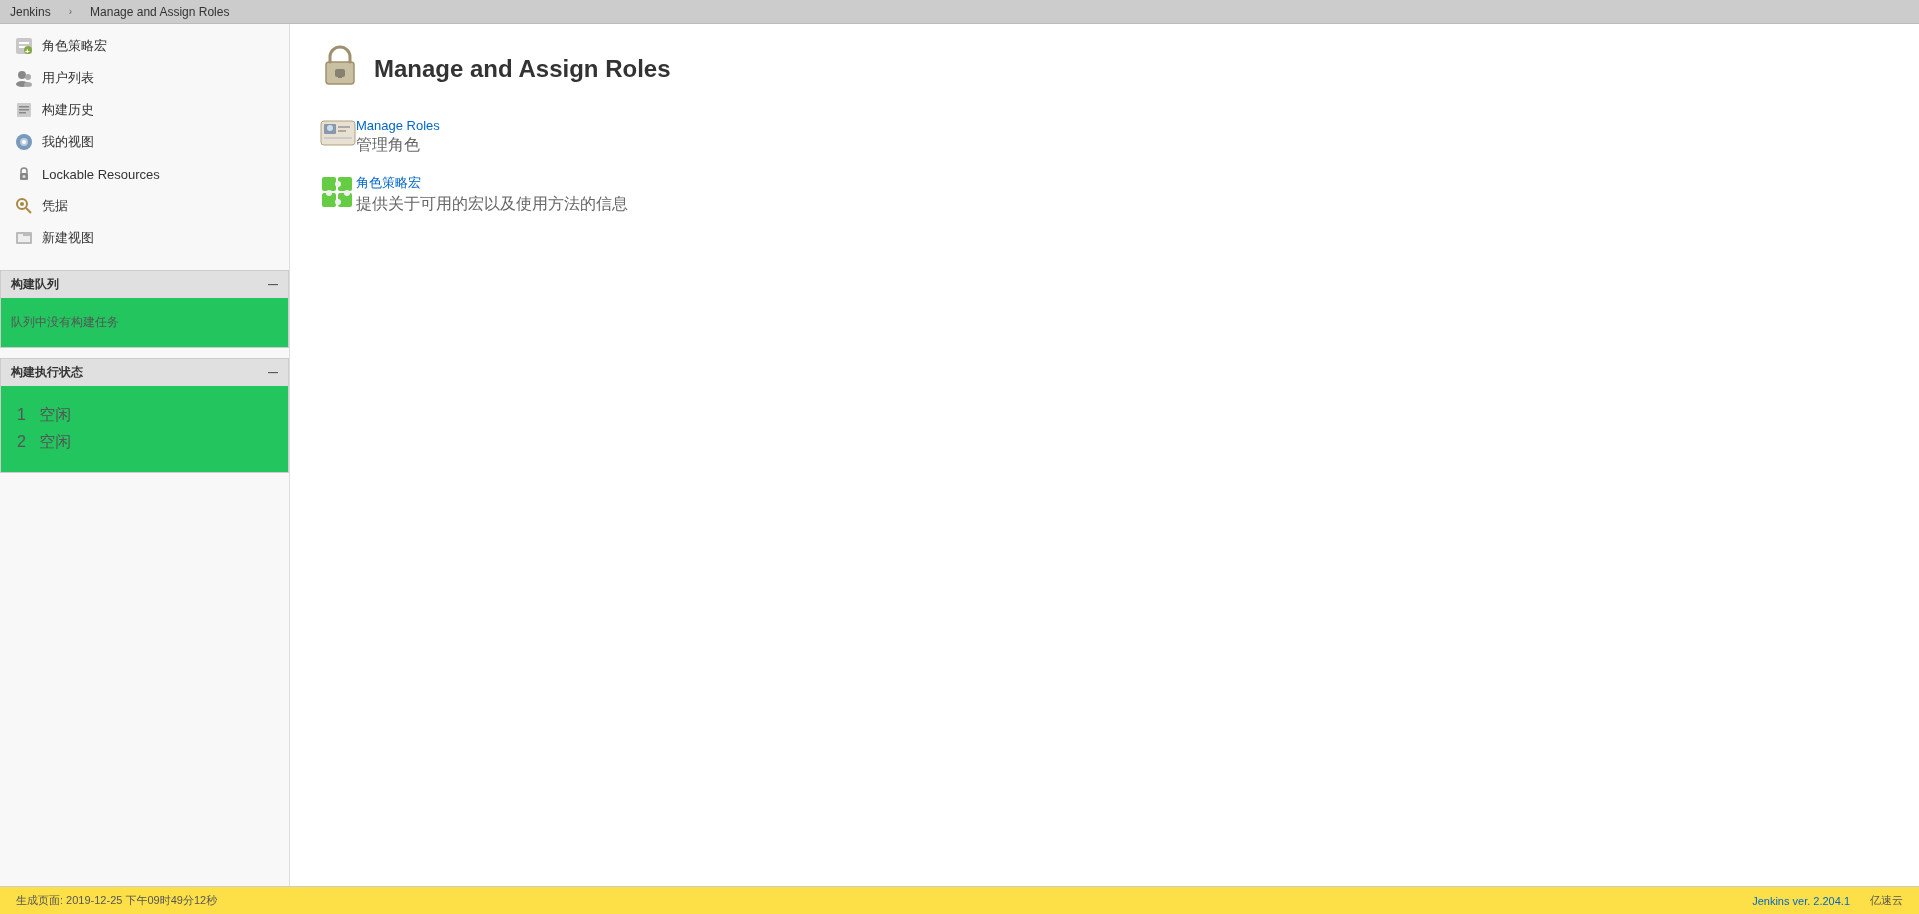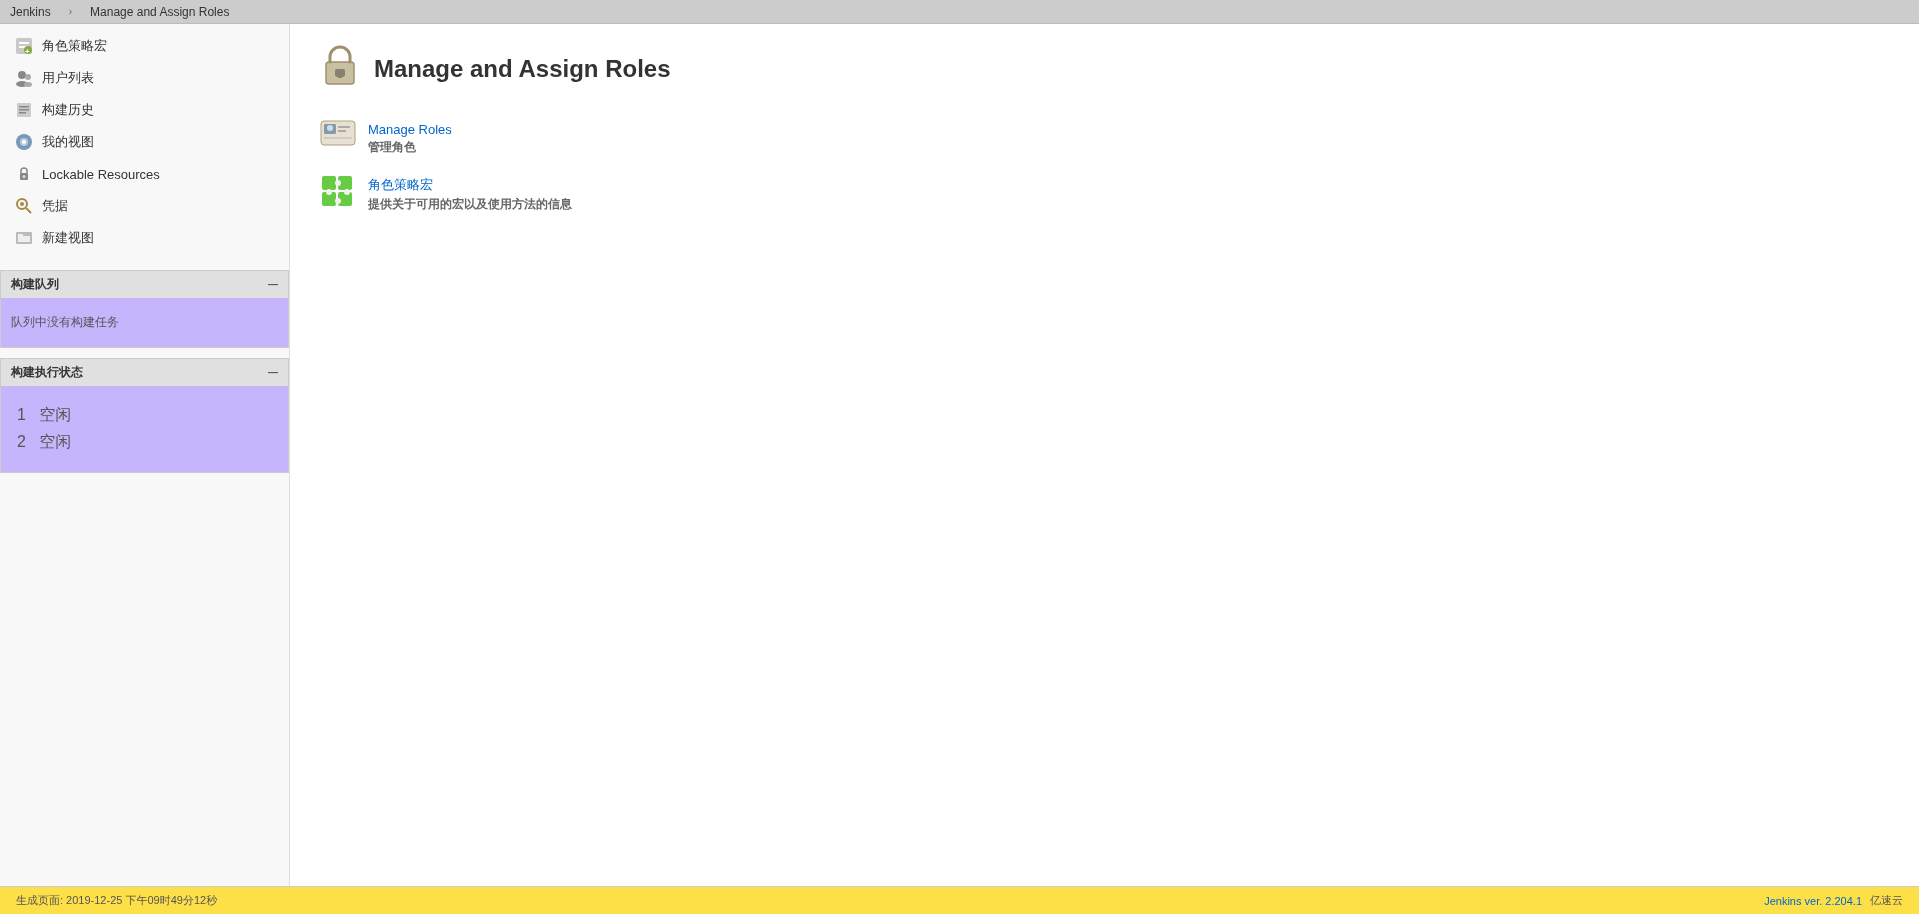--- a/index.html
+++ b/index.html
@@ -51,21 +51,21 @@
       align-items: center;
       justify-content: center;
       flex-shrink: 0;
       font-size: 16px;
     }
 
     
     .sidebar-panel {
       margin-top: 10px;
       border: 1px solid #ccc;
-      background: #c4b5fd;
+      background: #22c55e;
     }
     .sidebar-panel-header {
       background: #e0e0e0;
       padding: 5px 10px;
       font-weight: bold;
       font-size: 12px;
       display: flex;
       justify-content: space-between;
       align-items: center;
     }
@@ -99,54 +99,53 @@
     }
     .page-title {
       font-size: 24px;
       font-weight: bold;
       color: #333;
     }
 
     
     .role-item {
       display: flex;
-      align-items: flex-end;
-      gap: 12px;
+      align-items: center;
+      gap: 0;
       margin-bottom: 18px;
       margin-top: 13px;
     }
     .role-item-content { }
     .role-item-link {
       color: #0066cc;
       text-decoration: none;
       font-size: 13px;
       display: block;
     }
     .role-item-desc {
-      font-size: 12px;
+      font-size: 16px;
       color: #666;
       margin-top: 2px;
-      font-weight: bold;
     }
 
     
     .footer {
       background: #fde047;
       border-top: 1px solid #ccc;
       padding: 6px 16px;
       font-size: 11px;
       color: #555;
       display: flex;
       justify-content: space-between;
       align-items: center;
     }
     .footer-right {
       display: flex;
       align-items: center;
-      gap: 8px;
+      gap: 20px;
     }
     .footer-link {
       color: #0066cc;
       text-decoration: none;
       font-size: 11px;
     }
 
     
     .lock-svg { }
 

